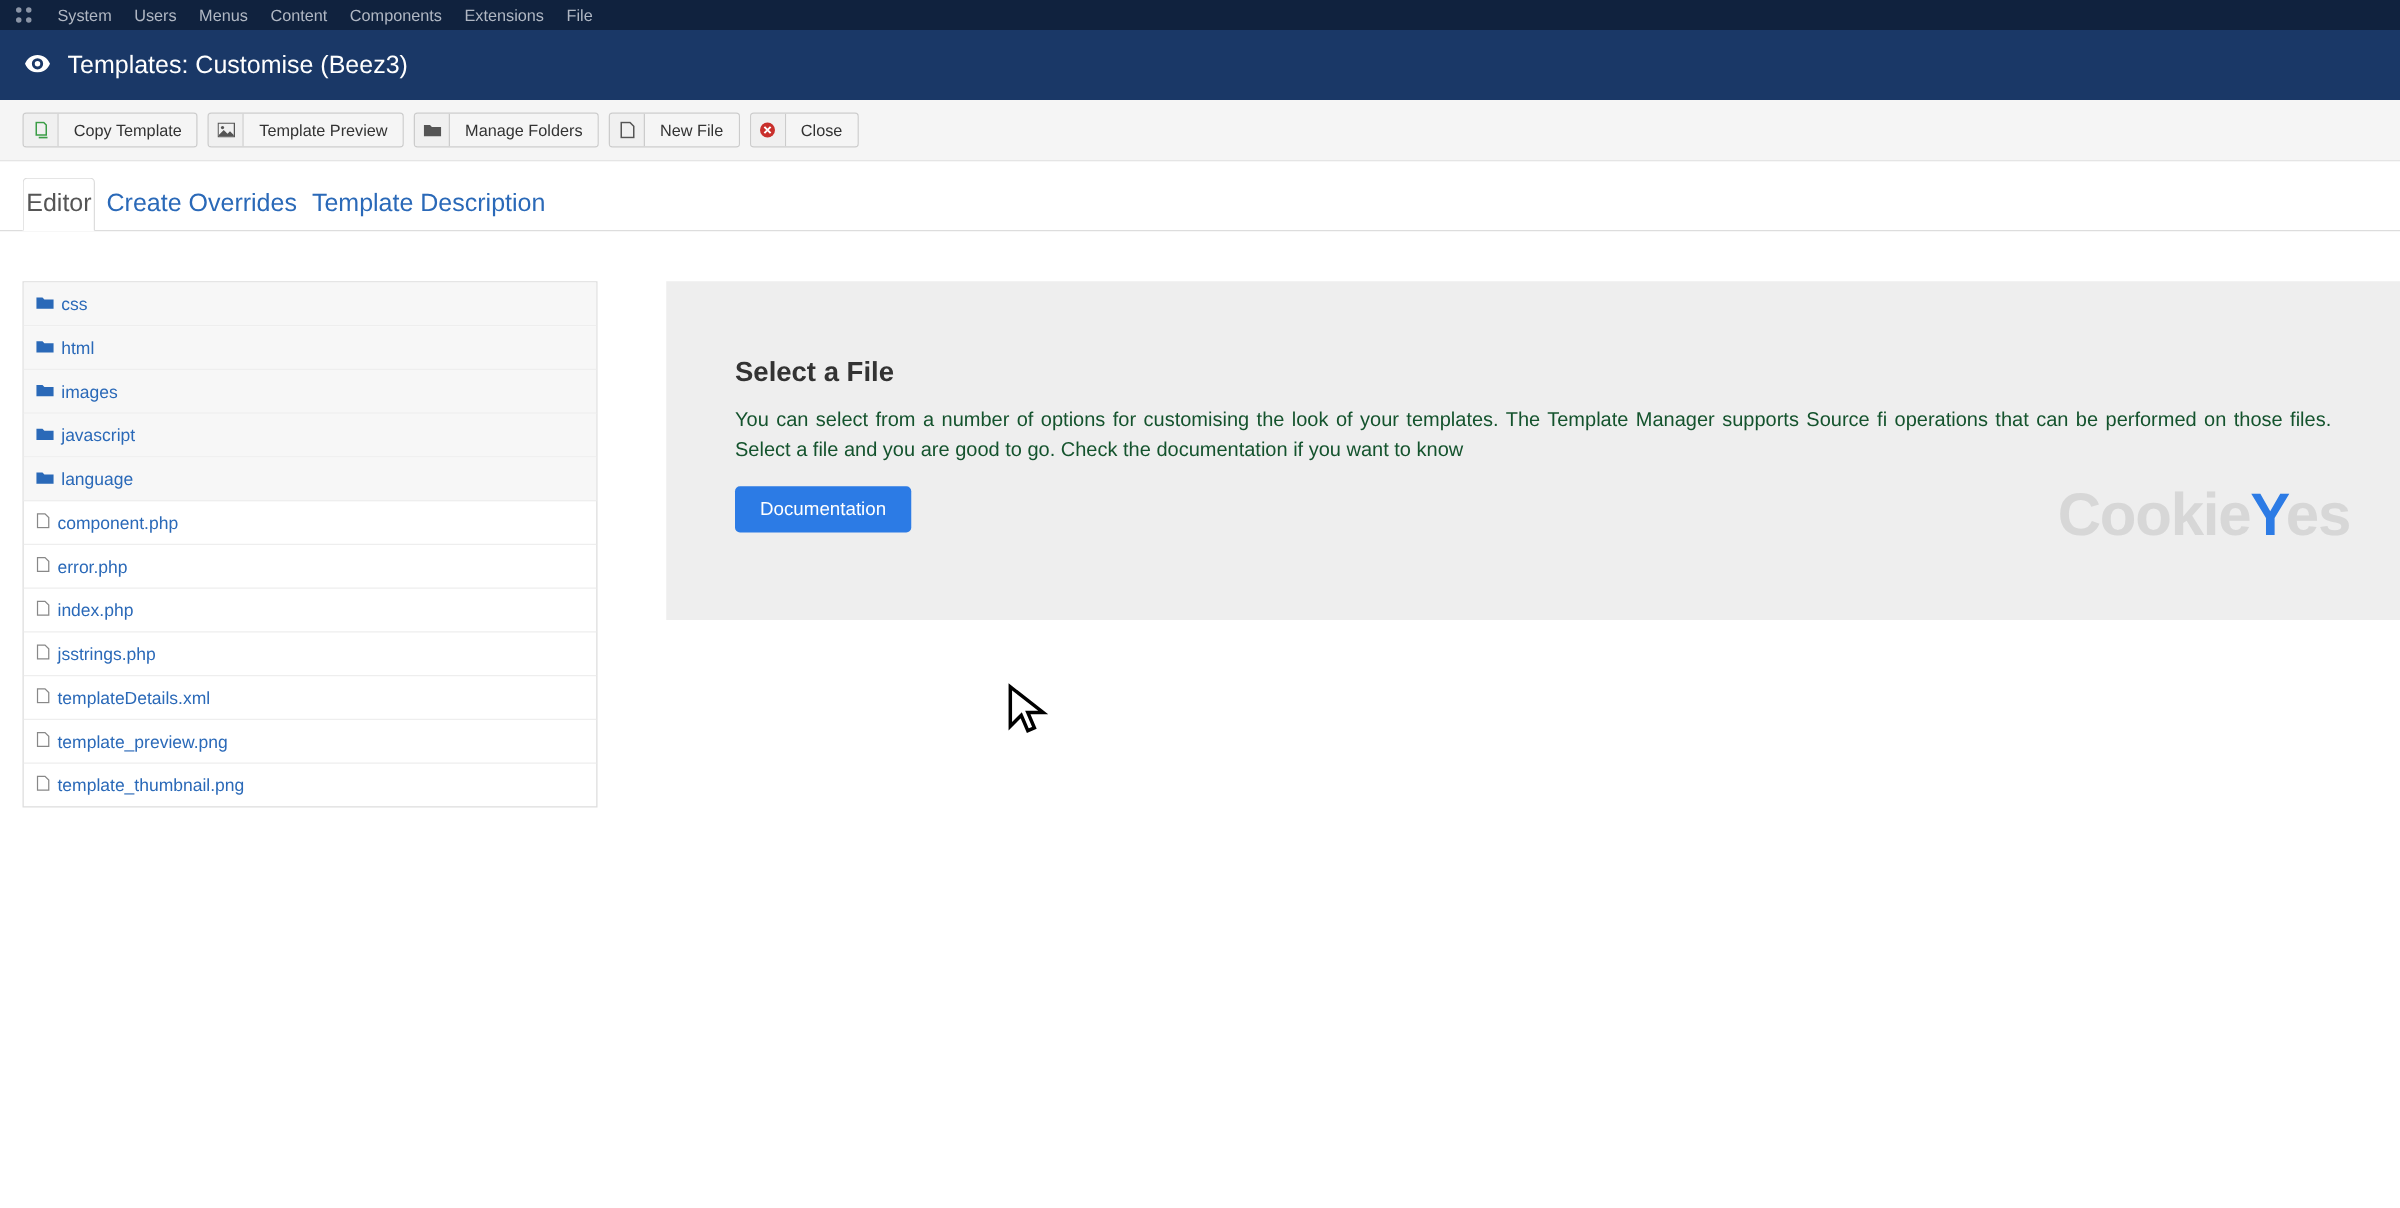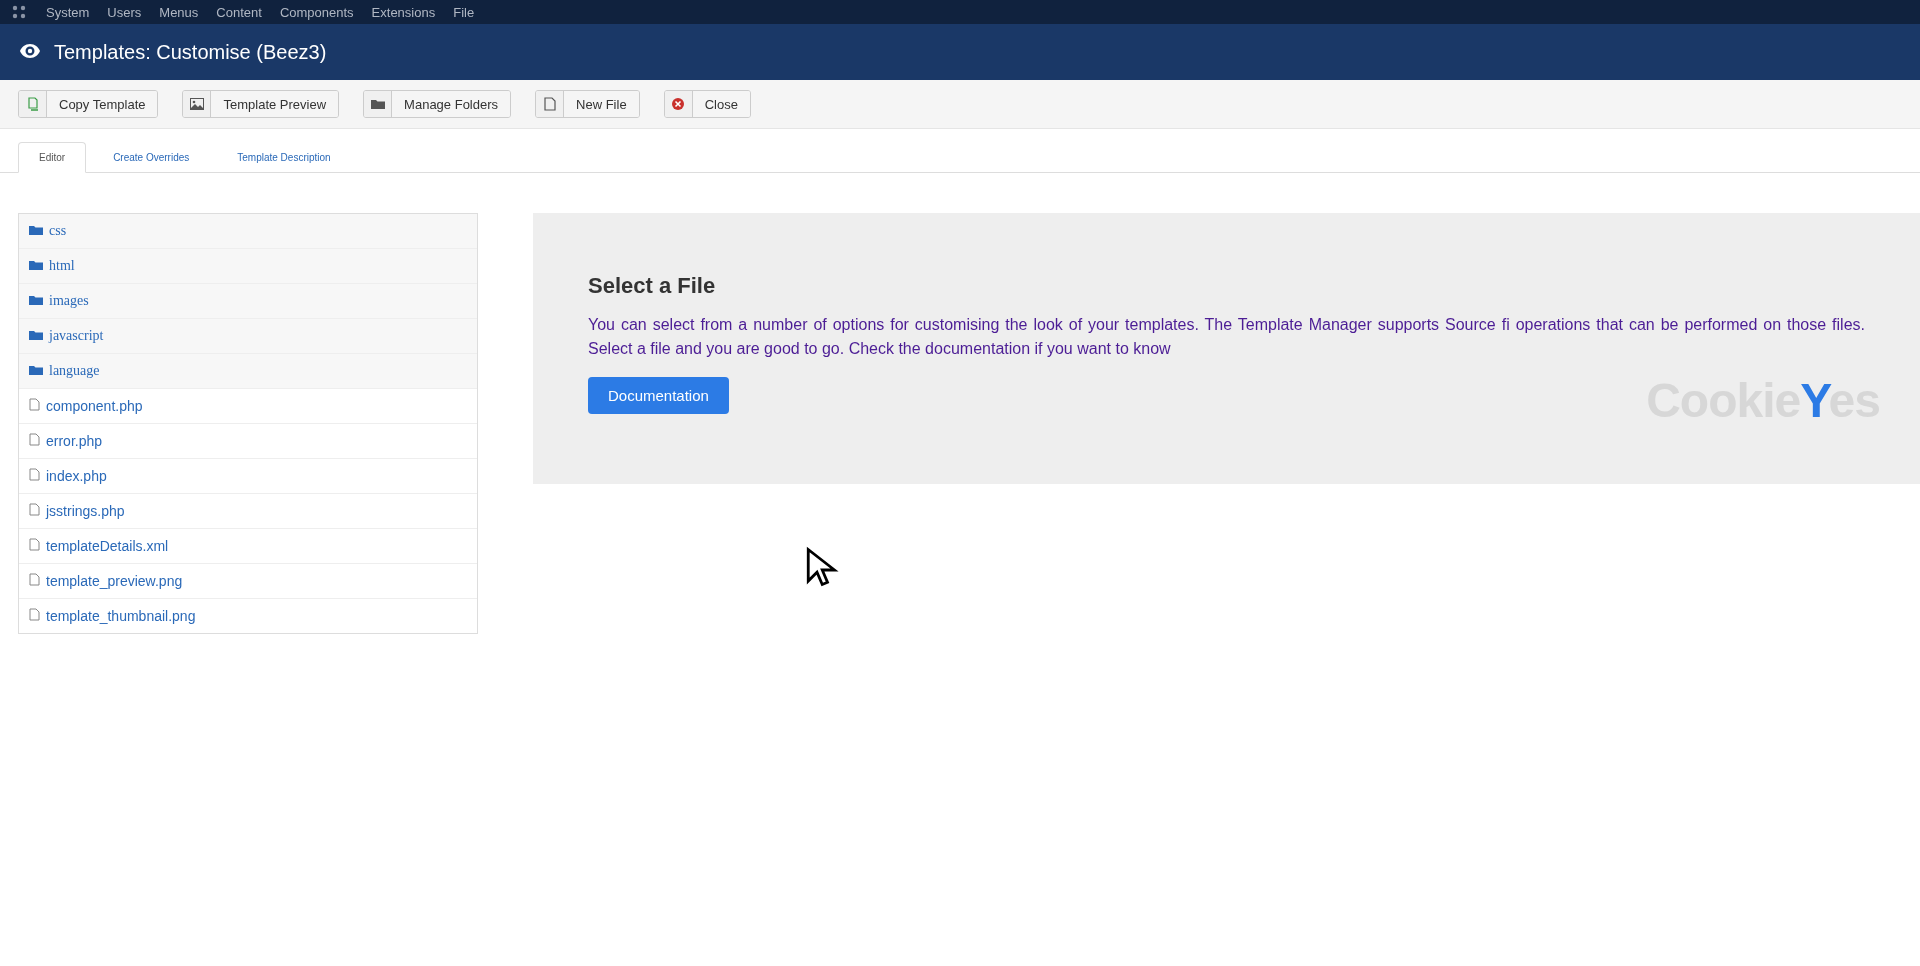--- a/index.html
+++ b/index.html
@@ -53,21 +53,21 @@
     font-size: 20px;
     font-weight: 400;
   }
 
   
   .toolbar {
     background: #f5f5f5;
     border-bottom: 1px solid #e5e5e5;
     padding: 10px 18px;
     display: flex;
-    gap: 24px;
+    gap: 8px;
   }
   .tbtn {
     display: inline-flex;
     align-items: stretch;
     border: 1px solid #ccc;
     border-radius: 3px;
     background: #f5f5f5;
     overflow: hidden;
     height: 28px;
     cursor: pointer;
@@ -87,22 +87,22 @@
   }
 
   
   .tabs {
     padding: 12px 18px 0 18px;
     border-bottom: 1px solid #ddd;
     display: flex;
     gap: 6px;
   }
   .tab {
-    padding: 9px 20px;
-    font-size: 10px;
+    padding: 9px 2px;
+    font-size: 20px;
     color: #2a69b8;
     cursor: pointer;
     border: 1px solid transparent;
     position: relative;
     top: 1px;
     text-align: right;
   }
   .tab.active {
     color: #555;
     border: 1px solid #ddd;
@@ -126,41 +126,41 @@
     padding: 9px 10px;
     border-bottom: 1px solid #eee;
     font-size: 14px;
     display:flex;
     align-items:center;
     gap:6px;
     cursor:pointer;
   }
   .filetree .item:last-child{border-bottom:none;}
   .filetree .item.folder { background: #f7f7f7; }
-  .filetree .item.folder .name { color: #2a69b8; font-weight:500;font-family:Liberation Serif, serif; }
+  .filetree .item.folder .name { color: #2a69b8; font-weight:500; }
   .filetree .item.file .name { color: #2a69b8; }
   .folder-icon { color:#2a69b8; }
   .file-icon { color:#555; }
 
   .panel {
     flex:1;
     background: #eeeeee;
     padding: 60px 55px 60px 55px;
     height: 271px;
     position:relative;
   }
   .panel h2 {
     font-size: 22px;
     font-weight: 700;
     color:#333;
     margin-bottom: 14px;
   }
   .panel p {
     font-size: 16px;
-    color:#4c1d95;
+    color:#14532d;
     line-height: 1.5;
     text-align: justify;
     margin-bottom: 16px;
   }
   .docbtn {
     display:inline-block;
     background:#2c7be5;
     color:#ffffff;
     border:none;
     border-radius:4px;

